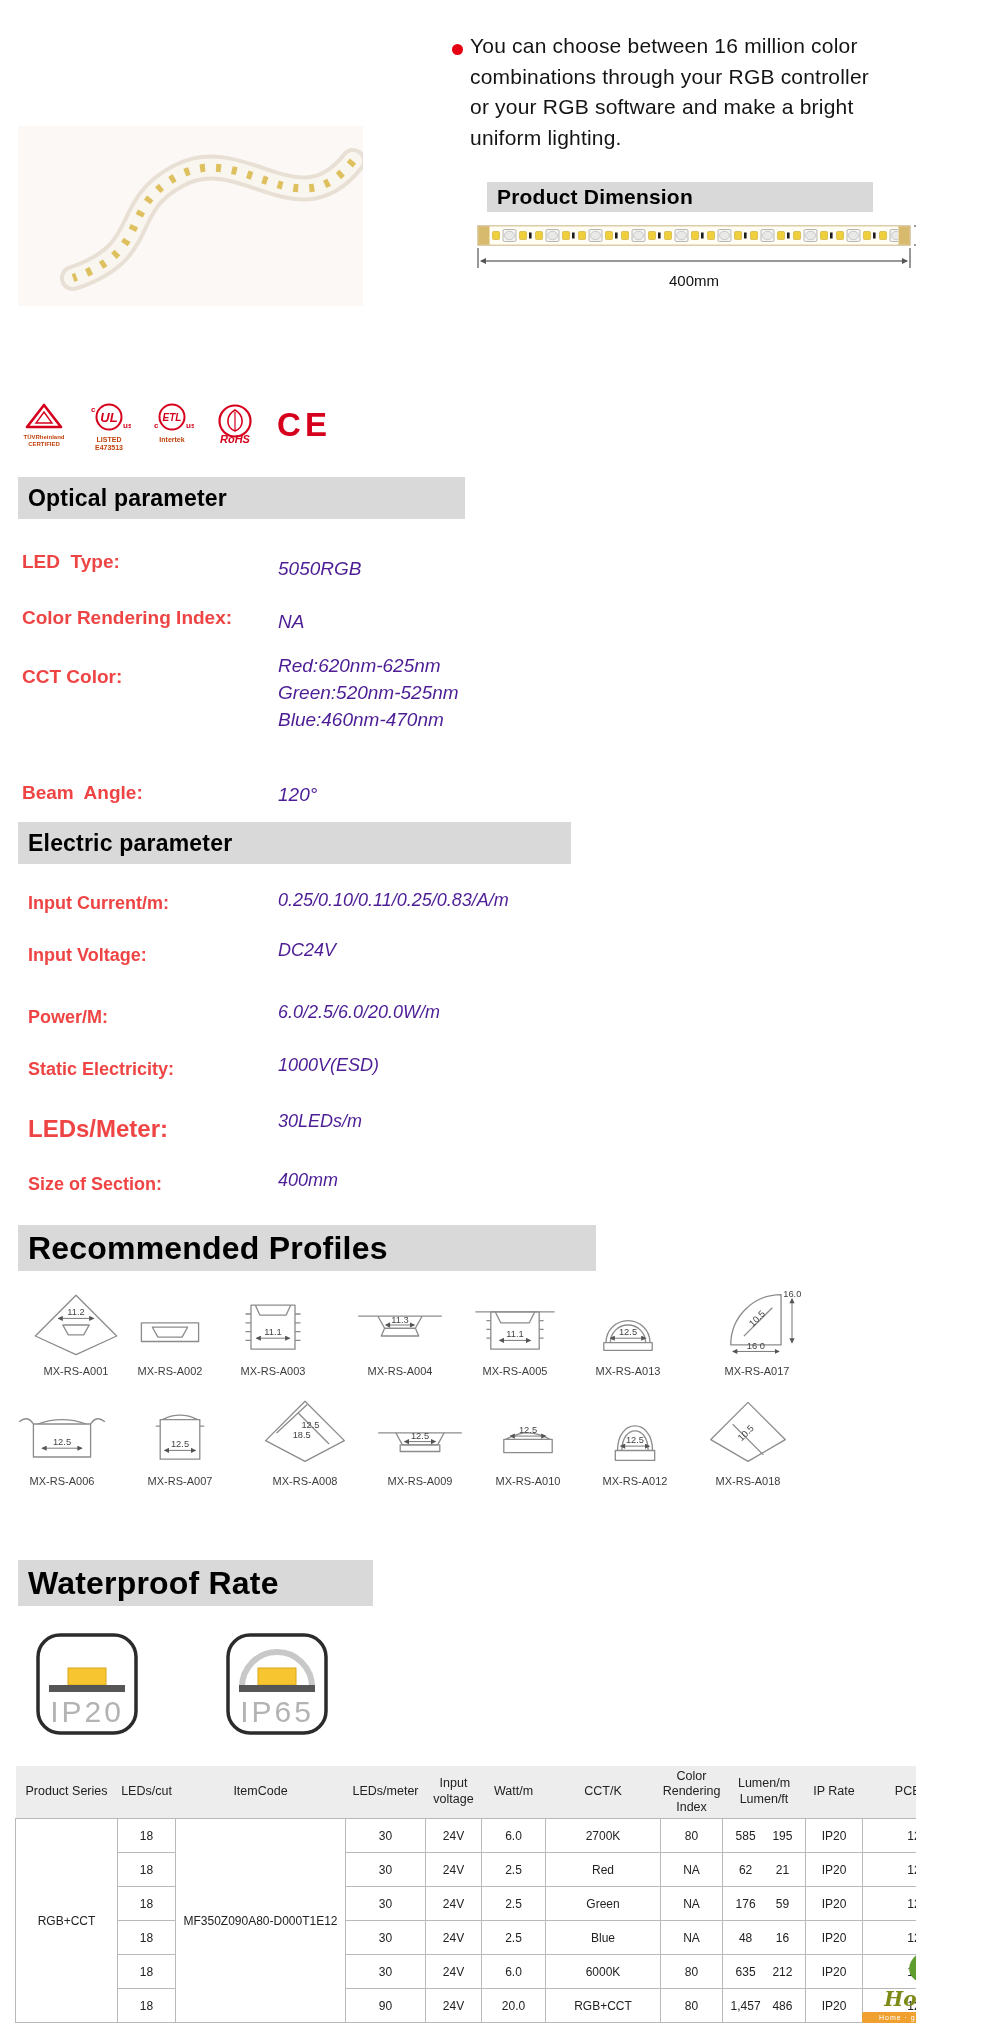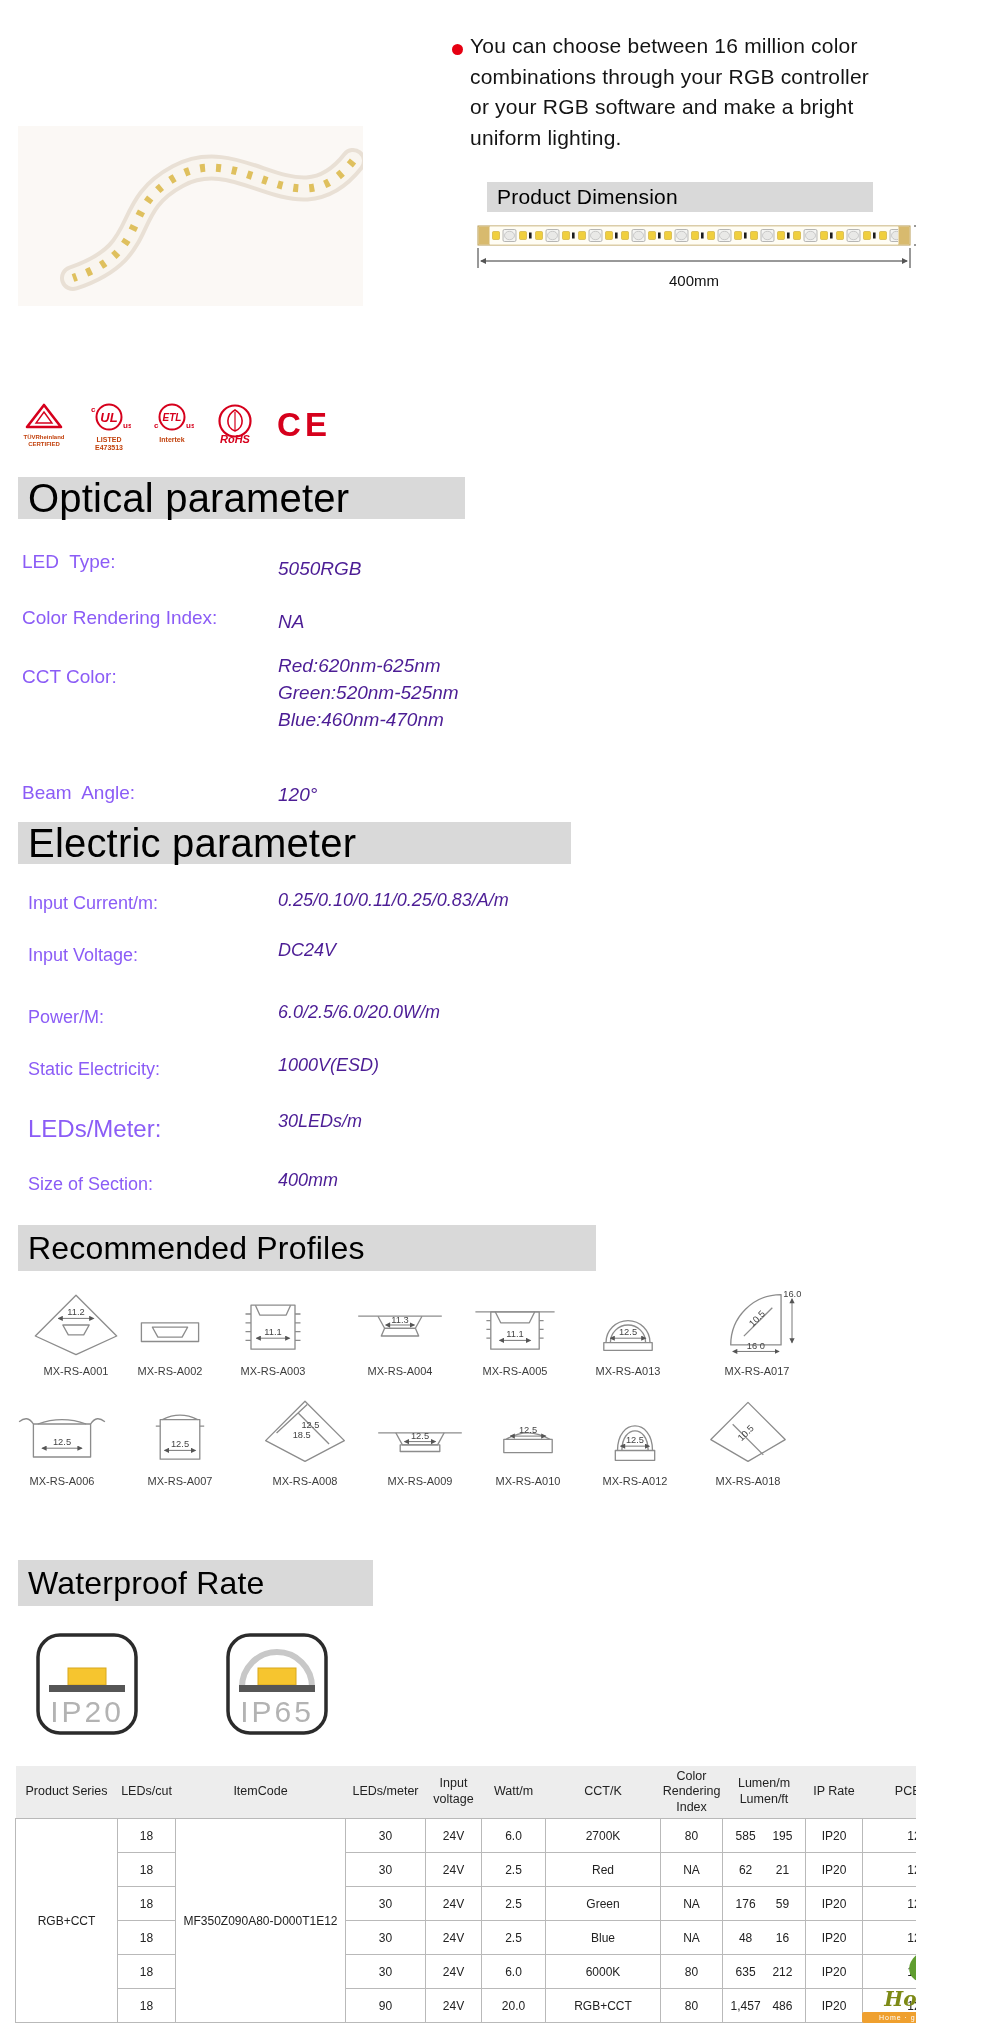--- a/index.html
+++ b/index.html
@@ -4,25 +4,25 @@
 <style>
   html,body{margin:0;padding:0;background:#fff;}
   #page{position:relative;width:916px;height:2028px;background:#ffffff;overflow:hidden;
         font-family:"Liberation Sans",sans-serif;color:#1a1a1a;}
   .abs{position:absolute;}
   .pre{white-space:pre-line;}
   
   .dot{width:11px;height:11px;border-radius:50%;background:#e60012;}
   .intro{font-size:21px;line-height:30.5px;color:#141414;letter-spacing:.2px;}
   
-  .bar{background:#d9d9d9;color:#000;font-weight:400;padding-left:10px;display:flex;align-items:center;letter-spacing:.2px;}
+  .bar{background:#d9d9d9;color:#000;font-weight:700;padding-left:10px;display:flex;align-items:center;letter-spacing:.2px;}
   .bar.small{font-size:21px;}
-  .bar.big{font-size:40px;}
-  
-  .L{font-size:19px;color:#8b5cf6;white-space:pre;}
+  .bar.big{font-size:23px;}
+  
+  .L{font-size:19px;color:#ef4444;white-space:pre;font-weight:bold;}
   .V{font-size:19px;color:#4c1d95;font-style:italic;}
   
   .certs{display:flex;align-items:flex-start;gap:13px;}
   .cert{text-align:center;color:#c2410c;}
   .cert .t1{font-size:6px;font-weight:bold;line-height:7px;}
   .cert .t2{font-size:7px;font-weight:bold;line-height:8px;}
   .ce-text{font-size:33px;font-weight:bold;color:#d6001c;letter-spacing:4px;line-height:46px;}
   
   .pf{width:100px;text-align:center;}
   .pf svg path,.pf svg rect{fill:none;stroke:#8c8c8c;stroke-width:1.2;stroke-linejoin:round;}

